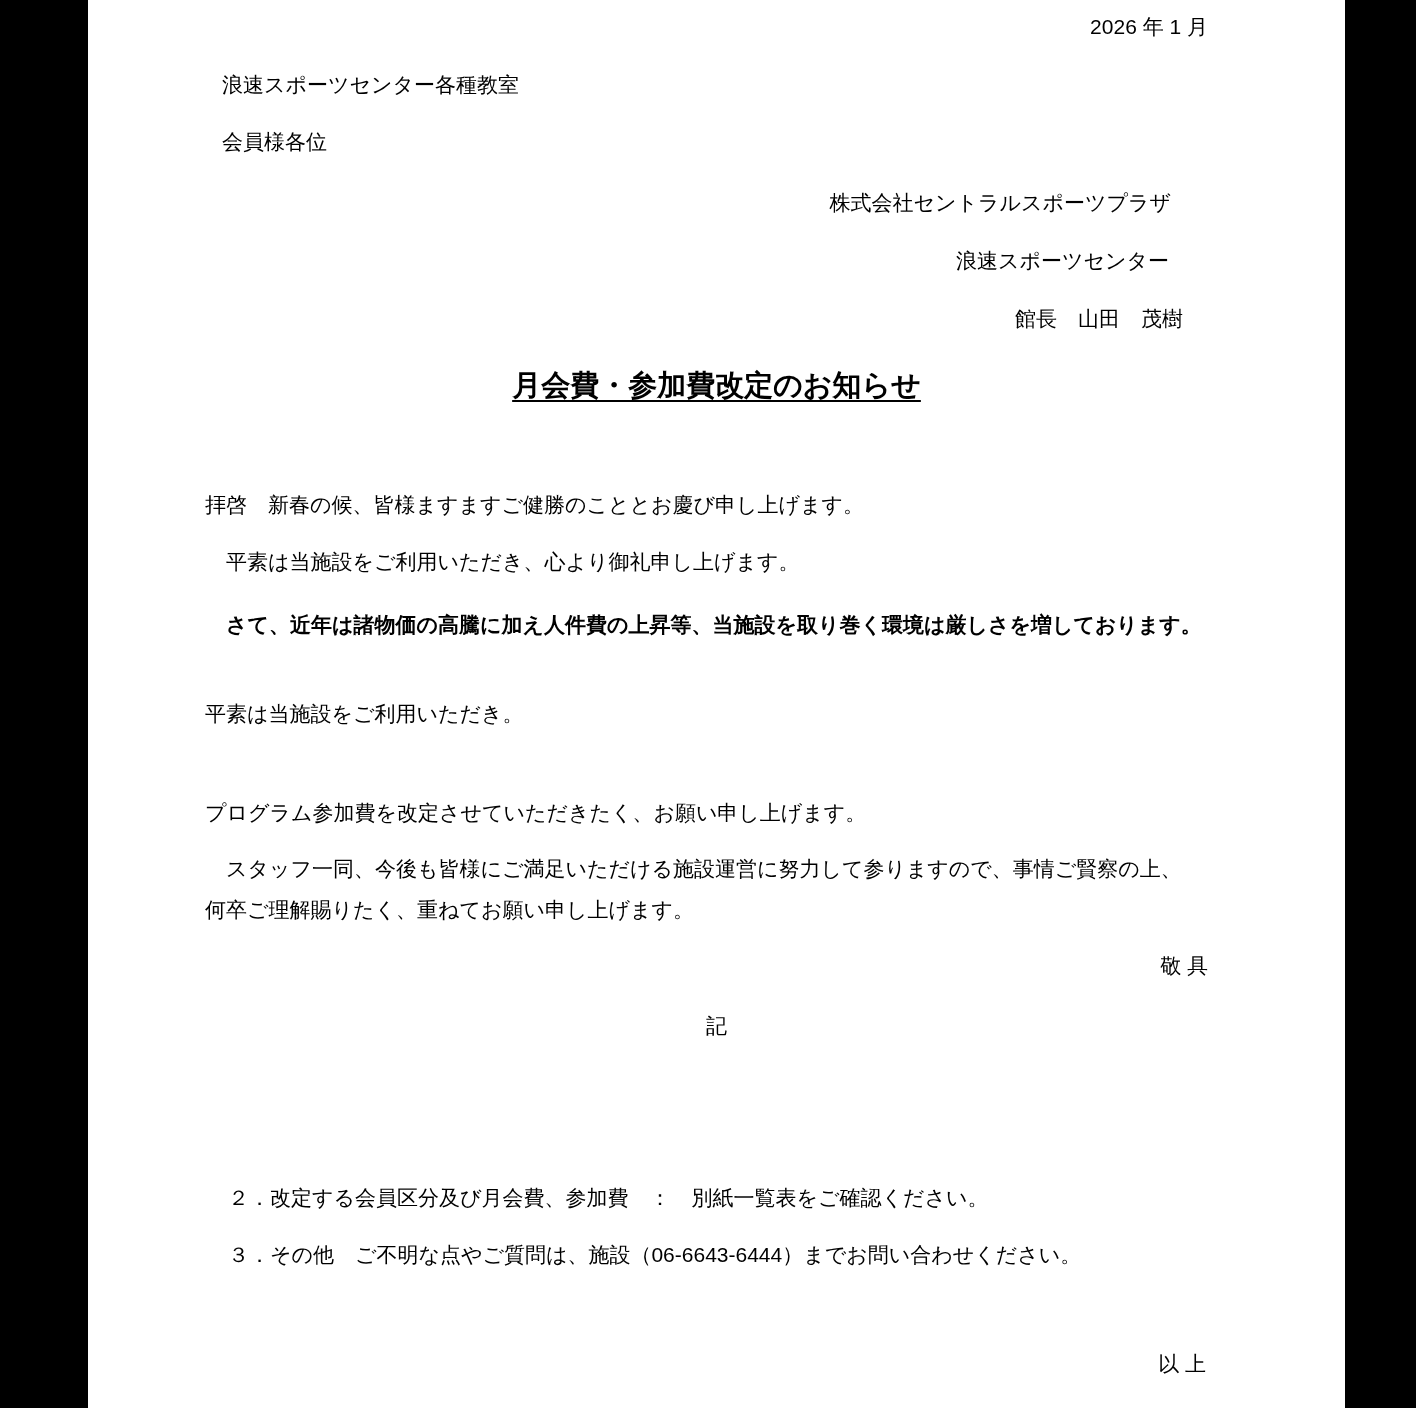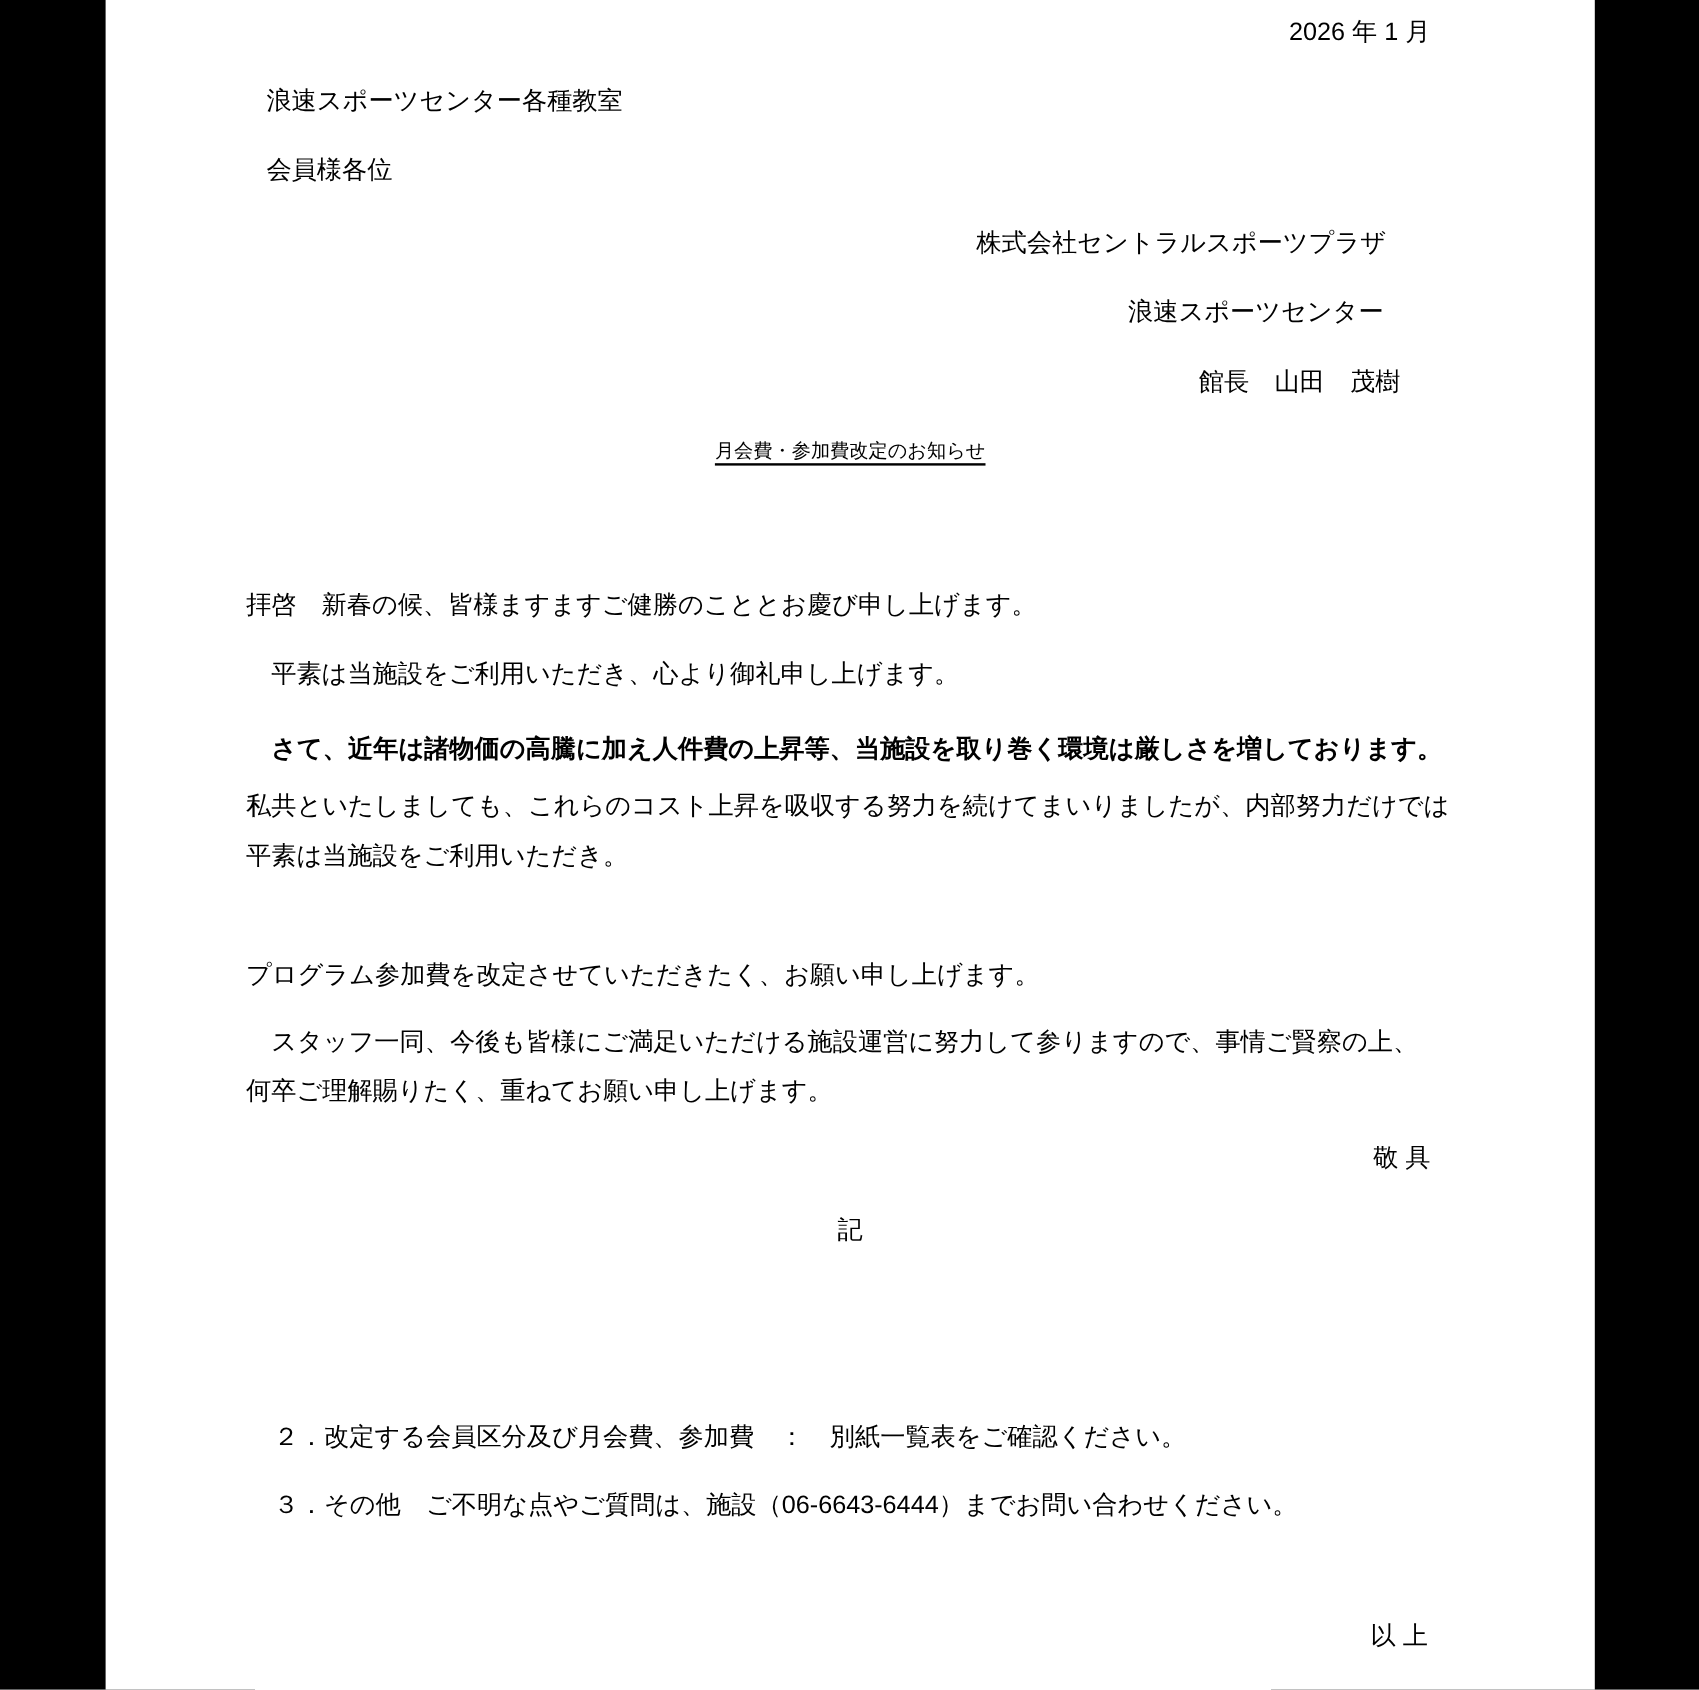--- a/index.html
+++ b/index.html
@@ -14,20 +14,21 @@
     font-family: "Liberation Sans", "DejaVu Sans", sans-serif;
   }
   .paper {
     position: absolute;
     left: 88px;
     top: 0;
     width: 1241px;
     height: 1408px;
     background: #ffffff;
     color: #000000;
+    padding-left: 16px;
   }
   .line {
     position: absolute;
     font-size: 21px;
     line-height: 26px;
     white-space: pre;
     color: #000000;
   }
   .left-col   { left: 134px; }
   .body-text  { left: 117px; }
@@ -37,22 +38,22 @@
     left: 0;
     right: 0;
     text-align: center;
   }
   .doc-title {
     position: absolute;
     top: 366px;
     left: 0;
     right: 0;
     text-align: center;
-    font-size: 16px;
-    font-weight: normal;
+    font-size: 29px;
+    font-weight: bold;
     text-decoration: underline;
     text-underline-offset: 5px;
     text-decoration-thickness: 2px;
     white-space: pre;
     color: #000000;
   }
 </style>
 </head>
 <body>
 
@@ -68,21 +69,20 @@
 
   <div class="line right-align" style="top:248px; right:176px;">浪速スポーツセンター</div>
 
   <div class="line right-align" style="top:306px; right:162px;">館長　山田　茂樹</div>
 
   <div class="doc-title">月会費・参加費改定のお知らせ</div>
 
   <div class="line body-text" style="top:492px;">拝啓　新春の候、皆様ますますご健勝のこととお慶び申し上げます。</div>
   <div class="line body-text" style="top:549px;">　平素は当施設をご利用いただき、心より御礼申し上げます。</div>
   <div class="line body-text" style="top:612px;font-weight:bold;">　さて、近年は諸物価の高騰に加え人件費の上昇等、当施設を取り巻く環境は厳しさを増しております。</div>
-  <div class="line body-text" style="top:659px;">私共といたしましても、これらのコスト上昇を吸収する努力を続けてまいりましたが、内部努力だけでは</div>
   <div class="line body-text" style="top:701px;">平素は当施設をご利用いただき。</div>
   <div class="line body-text" style="top:800px;">プログラム参加費を改定させていただきたく、お願い申し上げます。</div>
   <div class="line body-text" style="top:856px;">　スタッフ一同、今後も皆様にご満足いただける施設運営に努力して参りますので、事情ご賢察の上、</div>
   <div class="line body-text" style="top:897px;">何卒ご理解賜りたく、重ねてお願い申し上げます。</div>
 
   <div class="line right-align" style="top:953px; right:137px;">敬 具</div>
 
   <div class="line centered" style="top:1013px;">記</div>
 
   <div class="line list-item" style="top:1185px;">２．改定する会員区分及び月会費、参加費　：　別紙一覧表をご確認ください。</div>

